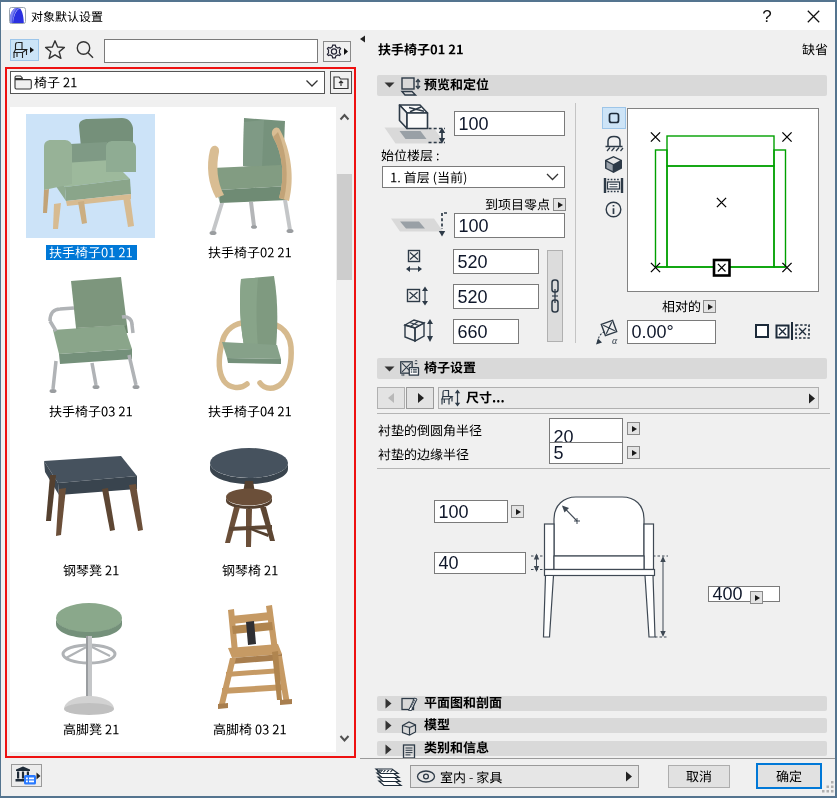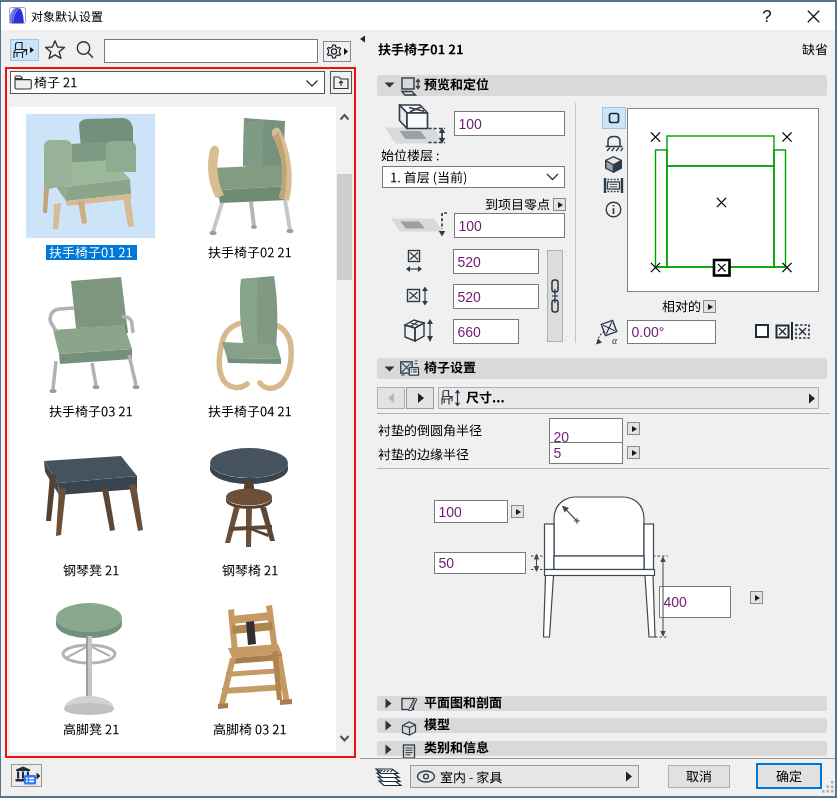--- a/index.html
+++ b/index.html
@@ -1,17 +1,17 @@
 <!DOCTYPE html>
 <html><head><meta charset="utf-8"><style>
 *{margin:0;padding:0;box-sizing:border-box}
 body{width:837px;height:798px;font-family:"Liberation Sans",sans-serif;background:#fff}
 .abs{position:absolute}
 .win{position:relative;width:837px;height:798px;background:#f0f0f0;overflow:hidden}
-.inp{position:absolute;background:#fff;border:1px solid #7a7a7a;font-size:14px;color:#701a75;line-height:1}
+.inp{position:absolute;background:#fff;border:1px solid #7a7a7a;font-size:18px;color:#0f172a;line-height:1}
 .inp span{position:absolute;left:3.5px;top:50%;transform:translateY(-50%)}
 .sbtn{position:absolute;width:13px;height:13px;background:#e3e3e3;border:1px solid #8a8a8a}
 .sbtn:after{content:"";position:absolute;left:4px;top:2.5px;border-left:5px solid #1a1a1a;border-top:3.5px solid transparent;border-bottom:3.5px solid transparent}
 .bar{position:absolute;left:377px;width:450px;background:#d9d9d9;border-radius:2px}
 </style></head><body>
 <div class="win">
 <div class="abs" style="left:1px;top:2px;width:834px;height:28px;background:#ffffff"></div>
 <svg class="abs" style="left:9px;top:7px" width="17" height="17" viewBox="0 0 17 17">
 <rect x="0.5" y="0.5" width="16" height="16" rx="2" fill="#fff" stroke="#9aa4b0"></rect>
 <path d="M1 16 L1 10 C2 4.5 4.5 1.5 7 1 L10.5 1 C7 3 4.5 8 4 16 Z" fill="#4a54e8"></path>
@@ -454,23 +454,23 @@
 <div class="inp" style="left:549px;top:442px;width:74px;height:22px">
       <span>5</span>
     </div>
 <div class="sbtn" style="left:627px;top:446px"></div>
 <div class="abs" style="left:377px;top:468px;width:453px;height:1px;background:#b4b4b4"></div>
 <div class="inp" style="left:434px;top:500px;width:74px;height:23px">
       <span>100</span>
     </div>
 <div class="sbtn" style="left:511px;top:505px"></div>
 <div class="inp" style="left:434px;top:552px;width:92px;height:22px">
-      <span>50</span>
-    </div>
-<div class="inp" style="left:659px;top:586px;width:72px;height:32px">
+      <span>40</span>
+    </div>
+<div class="inp" style="left:708px;top:586px;width:72px;height:16px">
       <span>400</span>
     </div>
 <div class="sbtn" style="left:750px;top:591px"></div>
 <svg class="abs" style="left:528px;top:490px" width="152" height="155" viewBox="0 0 152 155">
 <g fill="#ffffff" stroke="#3f4954" stroke-width="1.2">
 <path d="M26 66 L26 29 C26 15 36 7 48 7 L94 7 C107 7 116 15 116 29 L116 66 Z"></path>
 <rect x="16.5" y="34" width="9.5" height="45.5"></rect>
 <rect x="116" y="34" width="9.5" height="45.5"></rect>
 <rect x="26" y="66" width="90" height="13.5"></rect>
 <rect x="16.5" y="79.5" width="110" height="6"></rect>

